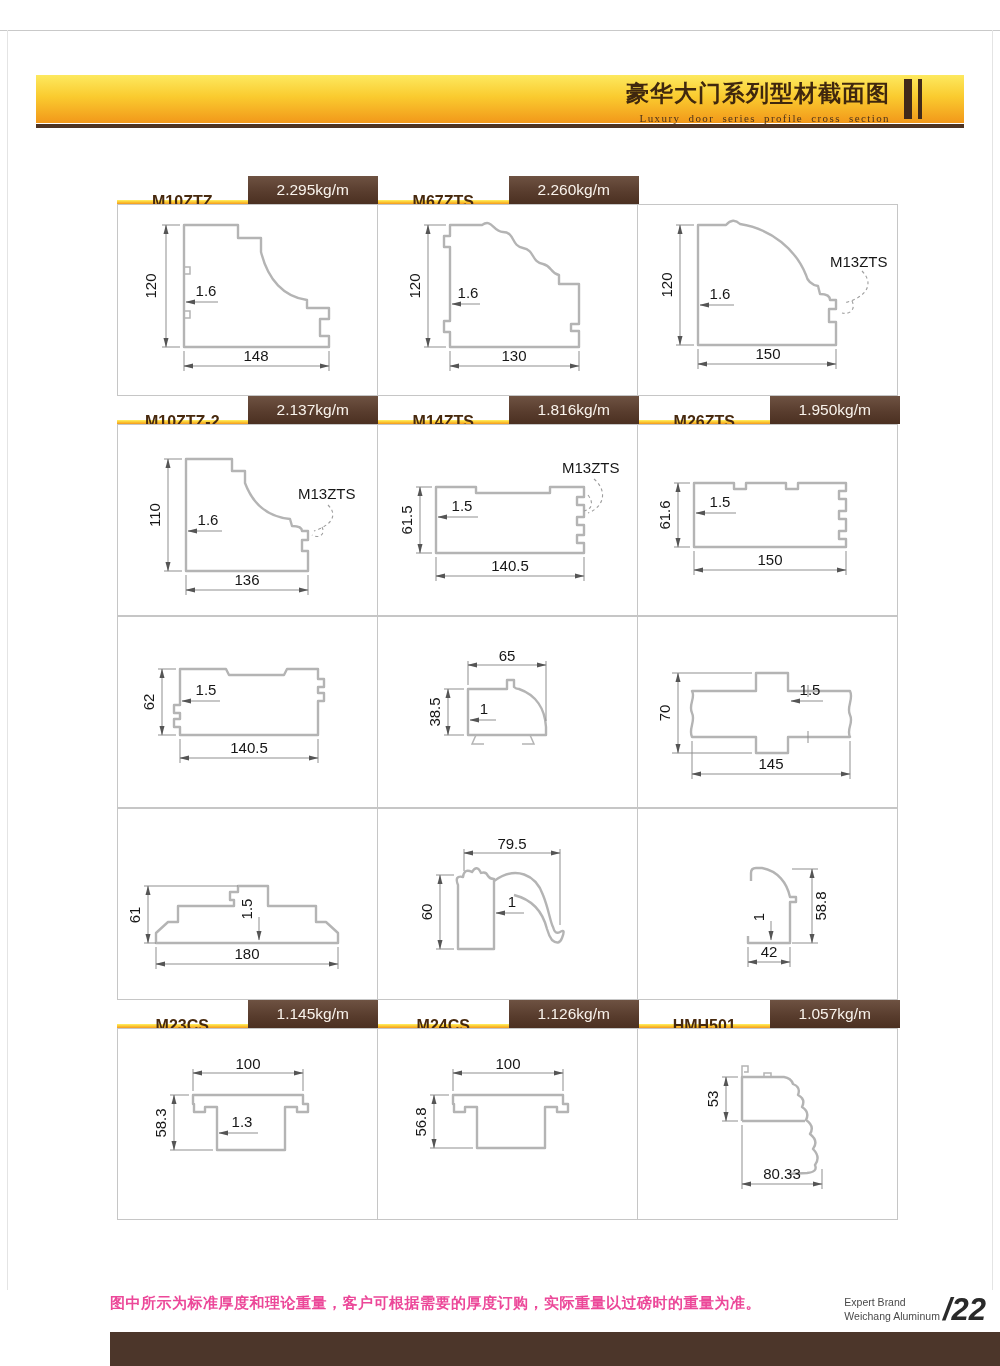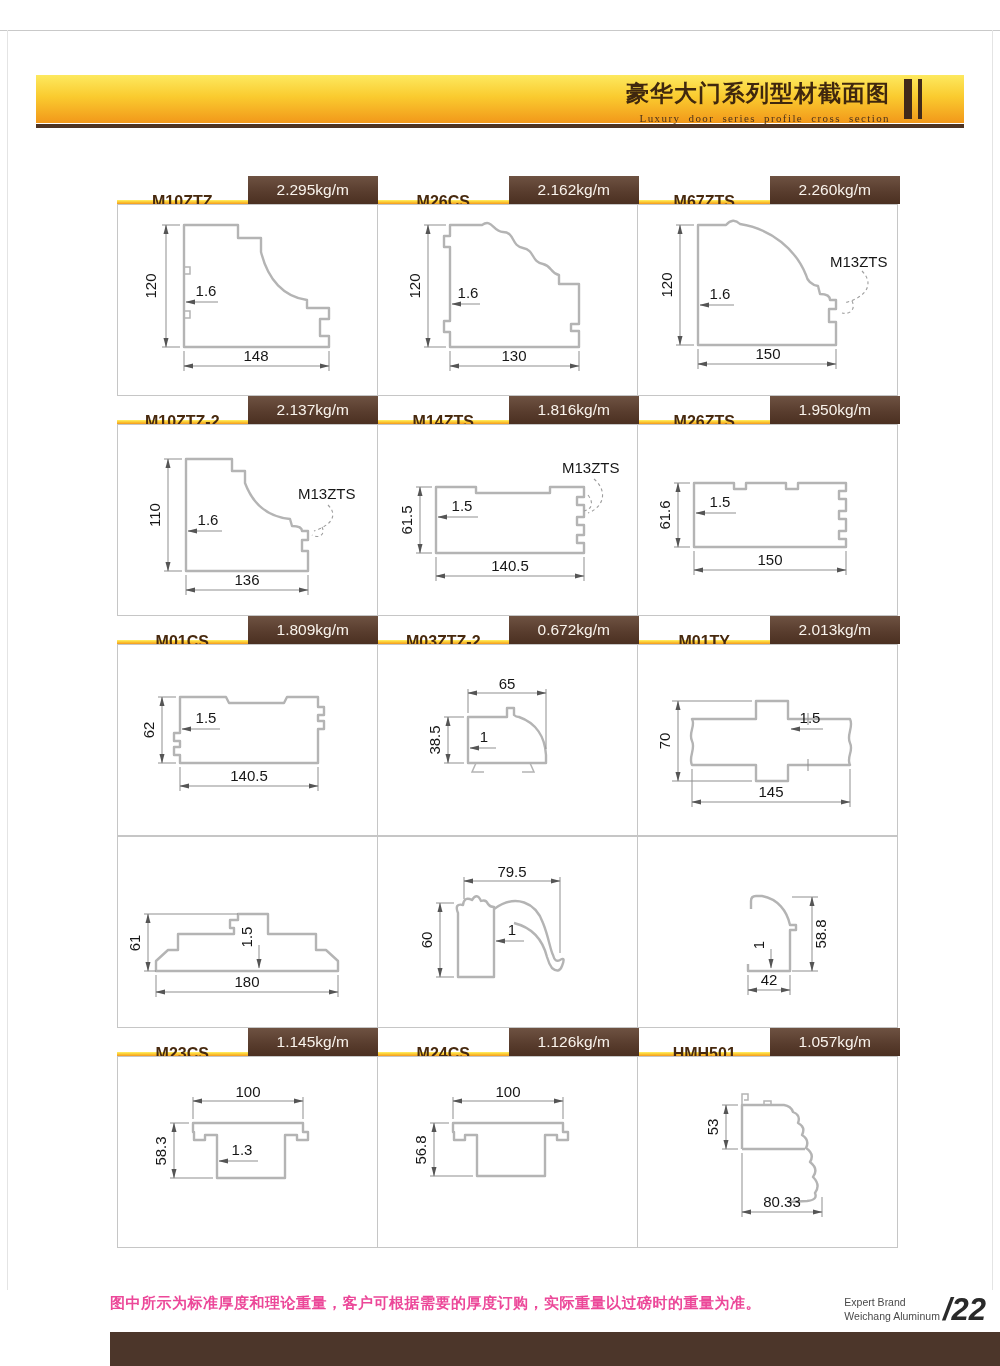--- a/index.html
+++ b/index.html
@@ -69,24 +69,20 @@
 <div class="divider"></div>
 
 <div class="grid">
 
   <div class="lrow">
     <div class="labelbar">
       <div class="model">M10ZTZ</div>
       <div class="weight">2.295kg/m</div>
     </div>
     <div class="labelbar">
-      <div class="model">M26CS</div>
-      <div class="weight">2.162kg/m</div>
-    </div>
-    <div class="labelbar">
       <div class="model">M67ZTS</div>
       <div class="weight">2.260kg/m</div>
     </div>
   </div>
   <div class="drow">
     <div class="dcell">
       <svg class="draw" width="259" height="190" viewBox="0 0 259 190">
         <path class="p" d="M66,20 H120 V33 H143 V47 C150,75 166,92 189,95 L189,103 H211 V114 H202 V131 H211 V142 H66 Z"></path>
         <path class="p2" d="M66,62 h6 v7 h-6 M66,106 h6 v7 h-6"></path>
         <line class="dl" x1="62" y1="20" x2="44" y2="20"></line>
@@ -194,34 +190,20 @@
         <line class="dl" x1="98" y1="88" x2="58" y2="88" marker-end="url(#arr)"></line>
         <text class="dt" text-anchor="middle" x="82" y="82">1.5</text>
         <line class="dl" x1="56" y1="126" x2="56" y2="150"></line>
           <line class="dl" x1="208" y1="126" x2="208" y2="150"></line>
         <line class="dl" x1="56" y1="145" x2="208" y2="145" marker-start="url(#arr)" marker-end="url(#arr)"></line>
         <text class="dt" text-anchor="middle" x="132" y="140">150</text>
       </svg>
     </div>
   </div>
 
-  <div class="lrow">
-    <div class="labelbar">
-      <div class="model">M01CS</div>
-      <div class="weight">1.809kg/m</div>
-    </div>
-    <div class="labelbar">
-      <div class="model">M03ZTZ-2</div>
-      <div class="weight">0.672kg/m</div>
-    </div>
-    <div class="labelbar">
-      <div class="model">M01TY</div>
-      <div class="weight">2.013kg/m</div>
-    </div>
-  </div>
   <div class="drow">
     <div class="dcell">
       <svg class="draw" width="259" height="190" viewBox="0 0 259 190">
         <path class="p" d="M62,52 H108 L111,58 H166 L169,52 H200 V62 L206,62 V70 L200,70 V76 L206,76 V84 L200,84 V118 H62 V110 L56,110 V102 L62,102 V96 L56,96 V88 L62,88 Z"></path>
         <line class="dl" x1="58" y1="52" x2="40" y2="52"></line>
           <line class="dl" x1="58" y1="118" x2="40" y2="118"></line>
         <line class="dl" x1="44" y1="52" x2="44" y2="118" marker-start="url(#arr)" marker-end="url(#arr)"></line>
         <text class="dt" text-anchor="middle" transform="translate(36 85) rotate(-90)">62</text>
         <line class="dl" x1="102" y1="84" x2="64" y2="84" marker-end="url(#arr)"></line>
         <text class="dt" text-anchor="middle" x="88" y="78">1.5</text>

